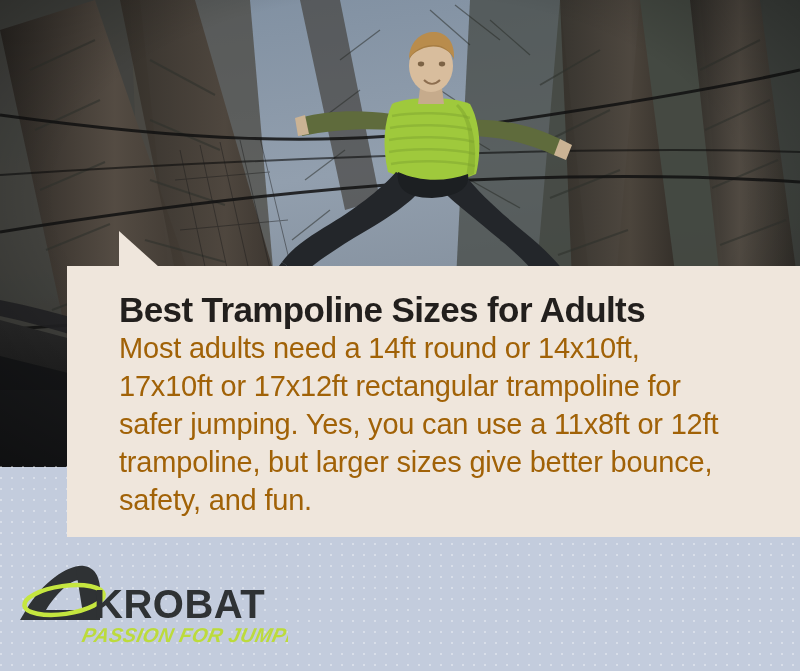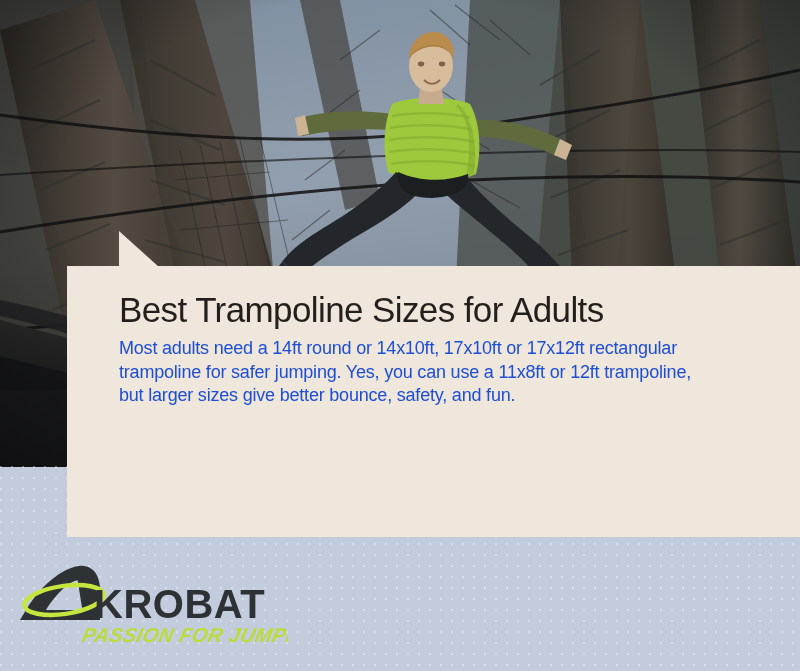--- a/index.html
+++ b/index.html
@@ -53,33 +53,33 @@
   #card-tab svg { display:block; }
 
   #card-inner {
     position:absolute;
     left:52px; top:24px; right:28px;
   }
 
   #headline {
     font-family:"Liberation Sans", sans-serif;
     font-size:35px;
-    font-weight:normal;
+    font-weight:bold;
     letter-spacing:-0.6px;
     color:#221f1d;
     line-height:1.12;
     white-space:nowrap;
   }
 
   #body-copy {
-    margin-top:8px;
+    margin-top:1px;
     font-family:"Liberation Sans", sans-serif;
-    font-size:18px;
+    font-size:29px;
     font-weight:400;
-    color:#1d4ed8;
+    color:#a16207;
     line-height:1.31;
     letter-spacing:-0.2px;
     max-width:600px;
   }
 
   
   #logo {
     position:absolute;
     left:18px; top:562px;
     width:270px; height:86px;

